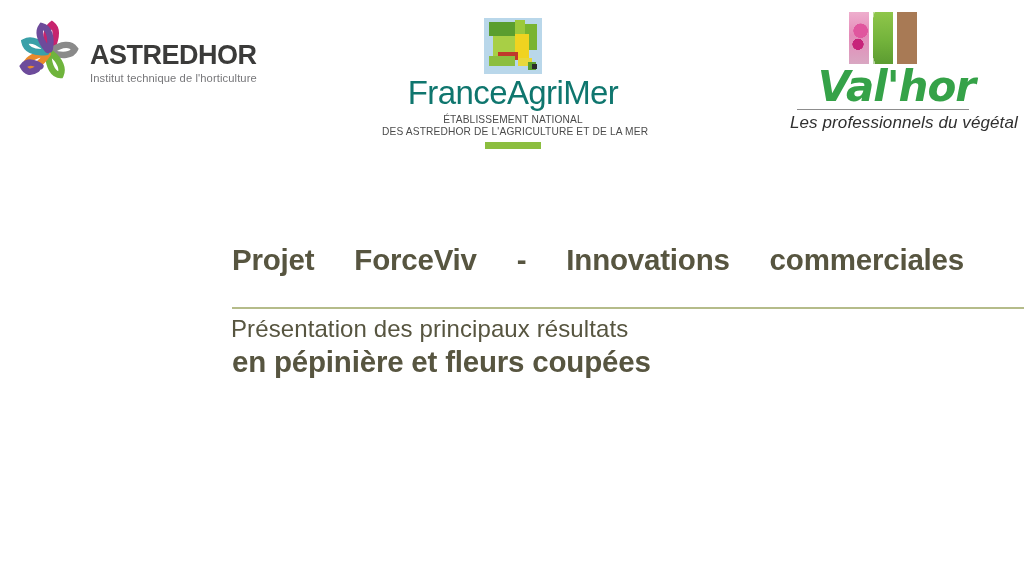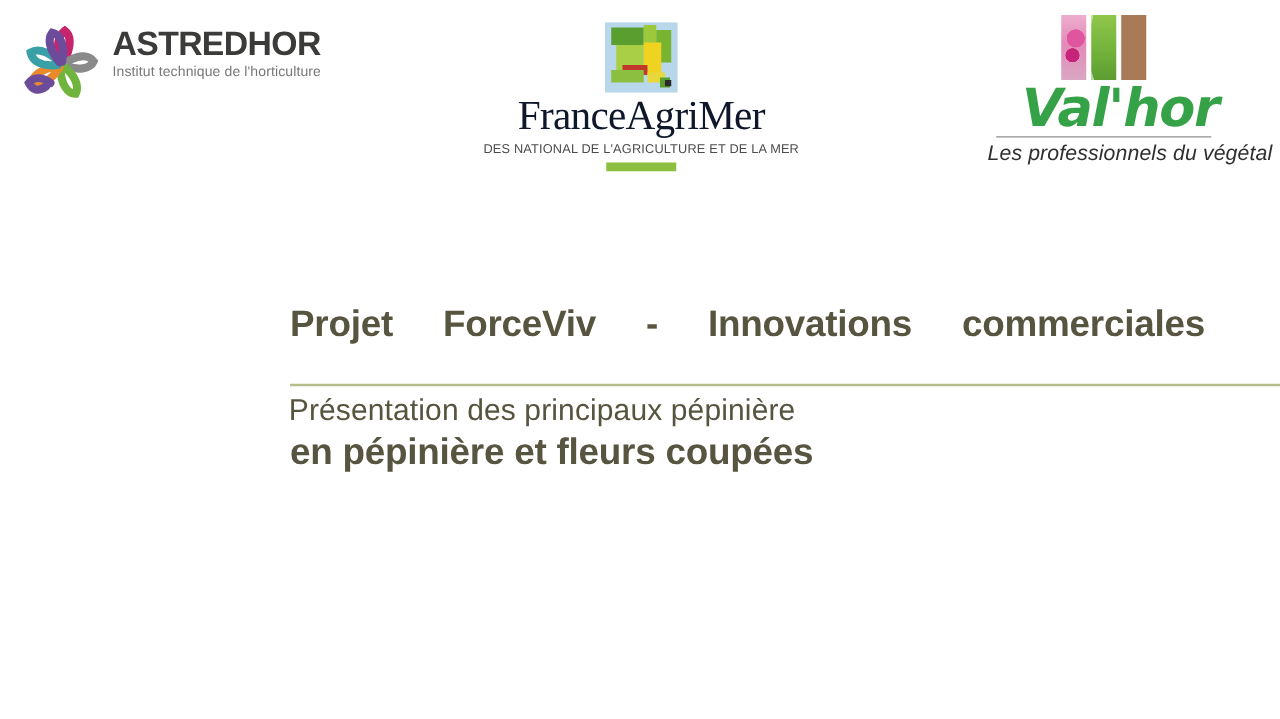--- a/index.html
+++ b/index.html
@@ -47,20 +47,21 @@
     top: 8px;
     width: 200px;
   }
   .astredhor-name {
     font-size: 27px;
     font-weight: bold;
     letter-spacing: -0.5px;
     color: #3b3b3a;
     line-height: 1;
     white-space: nowrap;
+    margin-top: 20px;
   }
   .astredhor-tagline {
     margin-top: 3px;
     font-size: 11.2px;
     color: #77777a;
     letter-spacing: 0.1px;
     white-space: nowrap;
   }
 
   
@@ -72,23 +73,23 @@
     text-align: center;
   }
   .fam-mark {
     position: relative;
     width: 58px;
     height: 56px;
     margin: 0 auto 2px auto;
     background: #b9d7ea;
   }
   .fam-name {
-    font-family: Liberation Serif, serif;
+    font-family: Liberation Sans, sans-serif;
     font-size: 33px;
-    color: #0f172a;
+    color: #0f766e;
     letter-spacing: -0.6px;
     line-height: 1.05;
     white-space: nowrap;
   }
   .fam-sub {
     margin-top: 3px;
     font-size: 10.2px;
     color: #4c4c4c;
     letter-spacing: 0.15px;
     line-height: 1.2;
@@ -250,21 +251,22 @@
           <rect x="31" y="16" width="14" height="26" fill="#f0d320"></rect>
           <rect x="14" y="34" width="20" height="8" fill="#c0392b"></rect>
           <rect x="5" y="38" width="26" height="10" fill="#8cbe3f"></rect>
           <rect x="34" y="40" width="14" height="8" fill="#e8d83c"></rect>
           <rect x="44" y="44" width="8" height="8" fill="#5a9e2f"></rect>
           <rect x="48" y="46" width="5" height="5" fill="#2b2b2b"></rect>
         </svg>
       </div>
       <div class="fam-name">FranceAgriMer</div>
       <div class="fam-sub">
-        <div>DES NATIONAL DE L'AGRICULTURE ET DE LA MER</div>
+        <div>ÉTABLISSEMENT NATIONAL</div>
+        <div>DES ASTREDHOR DE L'AGRICULTURE ET DE LA MER</div>
       </div>
       <div class="fam-bar"></div>
     </div>
 
     <div class="valhor">
       <div class="valhor-strips">
         <div class="valhor-strip strip-flower"></div>
         <div class="valhor-strip strip-green"></div>
         <div class="valhor-strip strip-bark"></div>
       </div>
@@ -278,16 +280,16 @@
   <div class="title-block">
     <h1 class="slide-title">
       <span class="tline">Projet ForceViv - Innovations commerciales</span>
       <span class="tline last">en pépinière et fleurs coupées</span>
     </h1>
   </div>
 
   <div class="title-rule"></div>
 
   <div class="subtitle-block">
-    <p class="subtitle">Présentation des principaux pépinière</p>
+    <p class="subtitle">Présentation des principaux résultats</p>
   </div>
 
 </div>
 
 </body></html>

